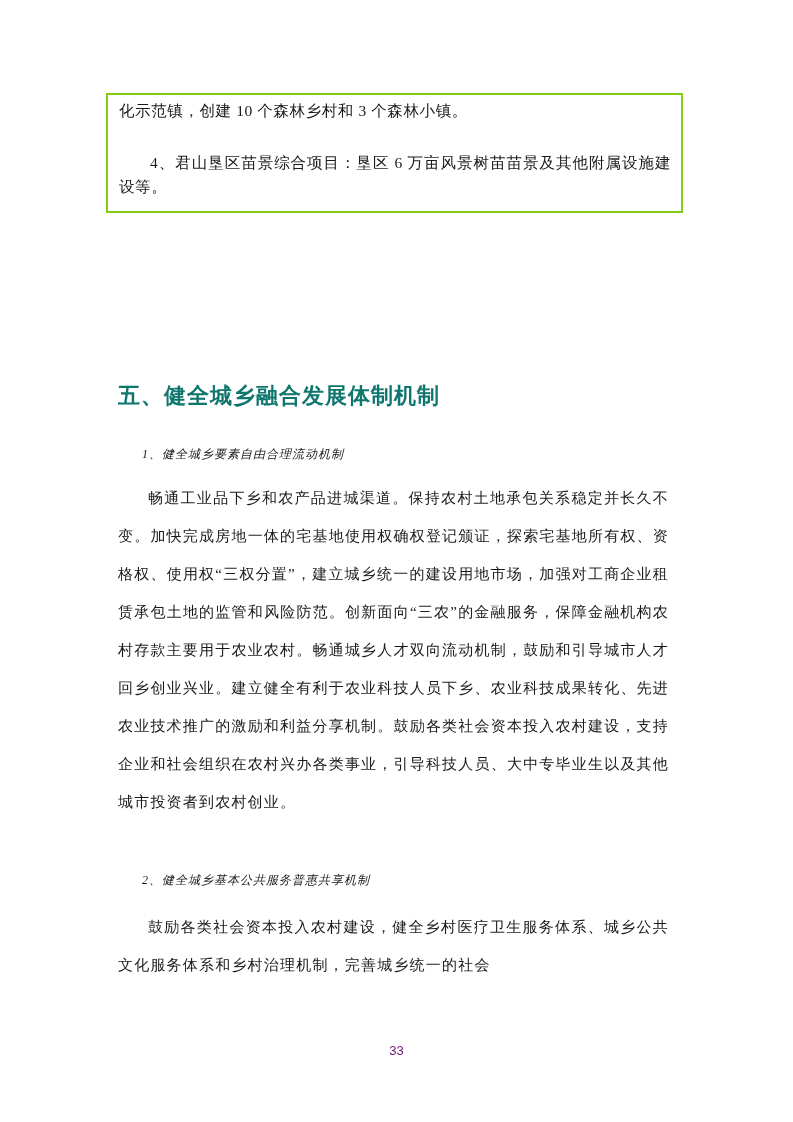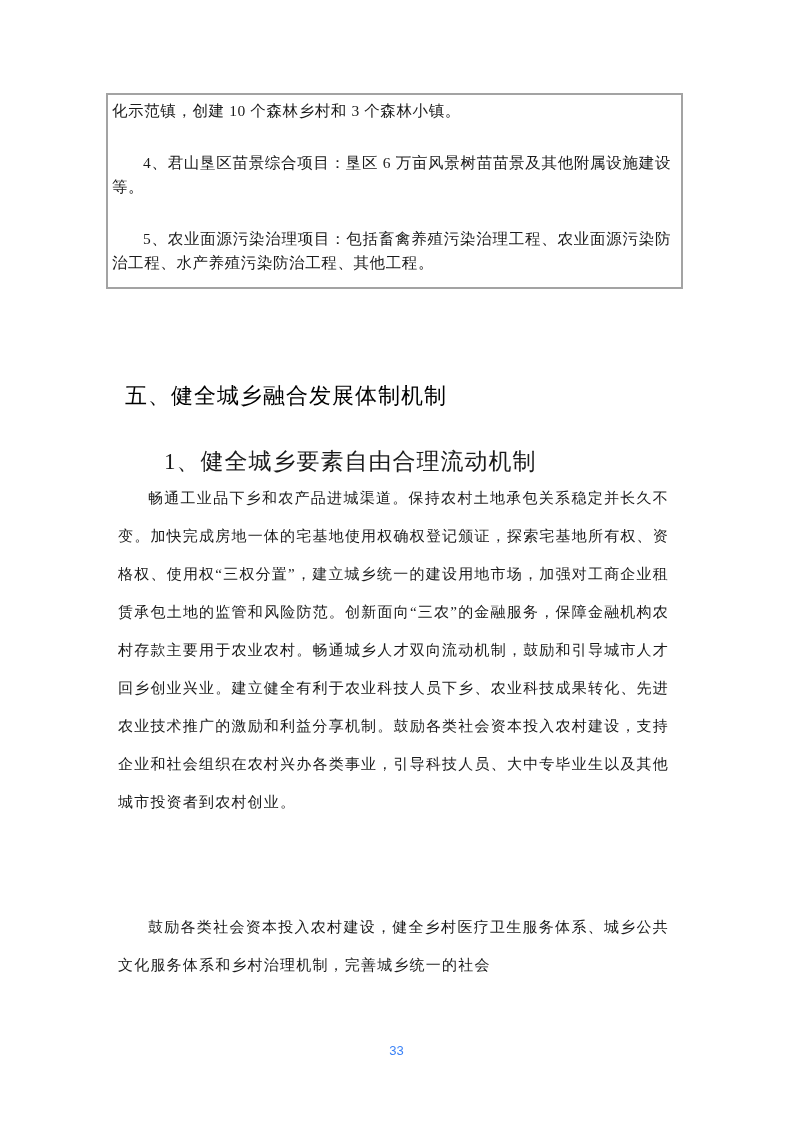--- a/index.html
+++ b/index.html
@@ -16,58 +16,59 @@
     color: #1a1a1a;
     overflow: hidden;
   }
   
   .project-box {
     position: absolute;
     left: 106px;
     top: 93px;
     width: 577px;
     box-sizing: border-box;
-    border: 2px solid #a3a3a3;
-    padding: 4px 10px 12px 4px;
+    border: 2px solid #84cc16;
+    padding: 4px 10px 12px 11px;
   }
   .project-box p {
     margin: 0;
     font-size: 15.5px;
     line-height: 24px;
     letter-spacing: 0.6px;
     text-align: justify;
     text-justify: inter-character;
   }
   .project-box p + p { margin-top: 28px; }
   .project-box p.indent { text-indent: 2em; }
 
   
   .section-heading {
     position: absolute;
-    left: 125px;
+    left: 118px;
     top: 381px;
     margin: 0;
     font-family: "Liberation Sans", "DejaVu Sans", sans-serif;
-    font-weight: normal;
+    font-weight: bold;
     font-size: 22px;
     letter-spacing: 1px;
-    color: #000000;
+    color: #0f766e;
     white-space: nowrap;
   }
 
   .subheading {
     position: absolute;
     left: 118px;
     margin: 0;
     width: 551px;
     font-weight: normal;
-    font-size: 23px;
+    font-size: 12px;
     letter-spacing: 1px;
     text-indent: 2em;
     white-space: nowrap;
+    font-style: italic;
   }
   .subheading.s1 { top: 446px; }
   .subheading.s2 { top: 872px; }
 
   .bodytext {
     position: absolute;
     left: 118px;
     margin: 0;
     width: 551px;
     font-size: 15px;
@@ -81,36 +82,36 @@
   .bodytext.b2 { top: 908px; }
 
   .page-number {
     position: absolute;
     left: 0;
     top: 1043px;
     width: 100%;
     text-align: center;
     font-family: "Liberation Sans", "DejaVu Sans", sans-serif;
     font-size: 13px;
-    color: #3b82f6;
+    color: #701a75;
   }
 </style>
 </head>
 <body>
 
 <div class="page">
 
   <div class="project-box">
     <p>化示范镇，创建 10 个森林乡村和 3 个森林小镇。</p>
     <p class="indent">4、君山垦区苗景综合项目：垦区 6 万亩风景树苗苗景及其他附属设施建设等。</p>
-    <p class="indent">5、农业面源污染治理项目：包括畜禽养殖污染治理工程、农业面源污染防治工程、水产养殖污染防治工程、其他工程。</p>
   </div>
 
   <h1 class="section-heading">五、健全城乡融合发展体制机制</h1>
 
   <h2 class="subheading s1">1、健全城乡要素自由合理流动机制</h2>
   <p class="bodytext b1">畅通工业品下乡和农产品进城渠道。保持农村土地承包关系稳定并长久不变。加快完成房地一体的宅基地使用权确权登记颁证，探索宅基地所有权、资格权、使用权“三权分置”，建立城乡统一的建设用地市场，加强对工商企业租赁承包土地的监管和风险防范。创新面向“三农”的金融服务，保障金融机构农村存款主要用于农业农村。畅通城乡人才双向流动机制，鼓励和引导城市人才回乡创业兴业。建立健全有利于农业科技人员下乡、农业科技成果转化、先进农业技术推广的激励和利益分享机制。鼓励各类社会资本投入农村建设，支持企业和社会组织在农村兴办各类事业，引导科技人员、大中专毕业生以及其他城市投资者到农村创业。</p>
 
+  <h2 class="subheading s2">2、健全城乡基本公共服务普惠共享机制</h2>
   <p class="bodytext b2">鼓励各类社会资本投入农村建设，健全乡村医疗卫生服务体系、城乡公共文化服务体系和乡村治理机制，完善城乡统一的社会</p>
 
   <div class="page-number">33</div>
 
 </div>
 
 </body></html>

